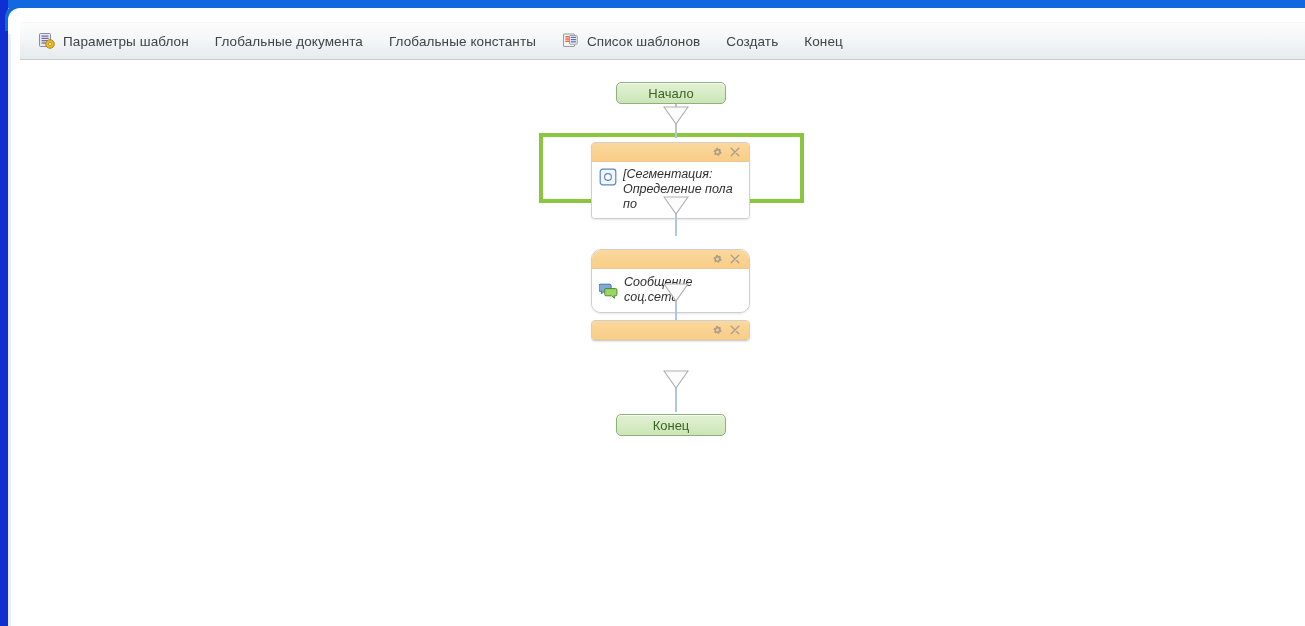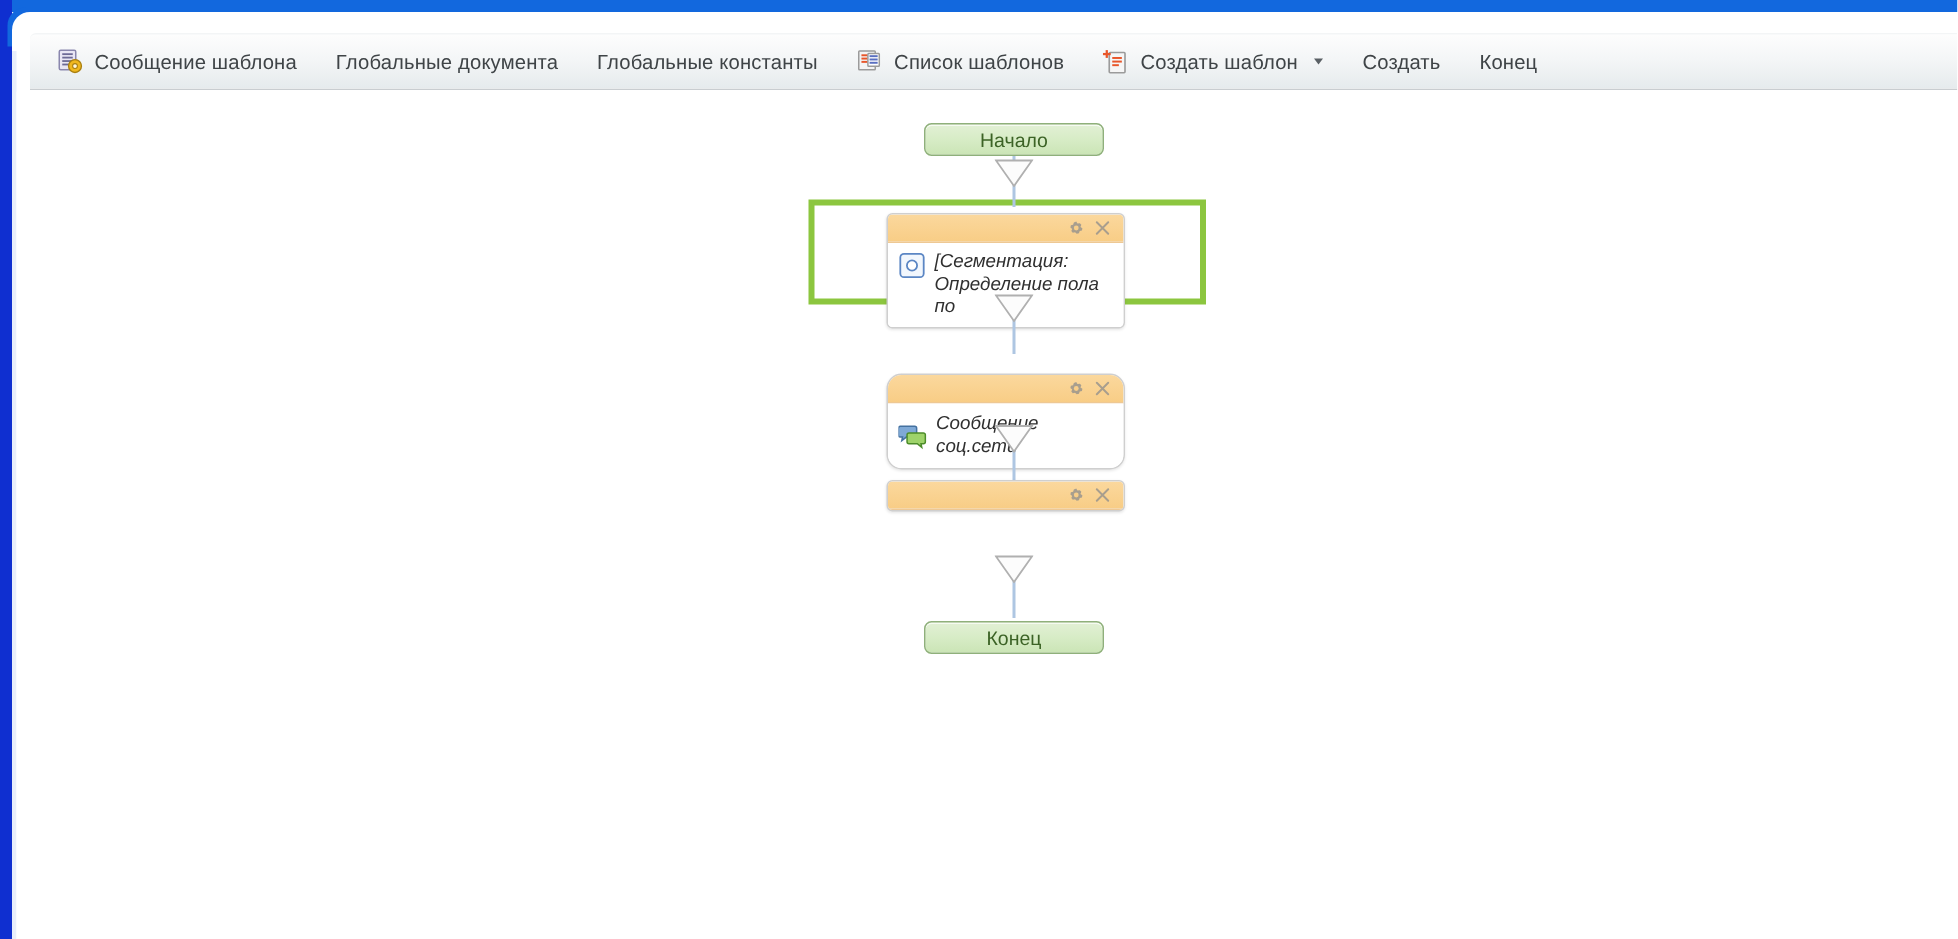--- a/index.html
+++ b/index.html
@@ -116,21 +116,21 @@
     width: 26px;
     height: 19px;
     transform: translateX(-13px);
   }
   .arrow-wrap svg { display: block; }
 
   
   .term-node {
     position: absolute;
     left: 605px;
-    width: 120px;
+    width: 110px;
     height: 22px;
     border: 1px solid #8fb07b;
     border-radius: 5px;
     background: linear-gradient(to bottom, #e2f0d5 0%, #d7ecc6 50%, #cbe5b6 100%);
     box-shadow: inset 0 1px 0 rgba(255,255,255,0.7);
     display: flex;
     align-items: center;
     justify-content: center;
     box-sizing: border-box;
   }
@@ -214,21 +214,21 @@
         <svg width="18" height="18" viewBox="0 0 18 18">
           <rect x="1.5" y="1.5" width="11" height="13" rx="1" fill="#e9e6f4" stroke="#8a87ae" stroke-width="1"></rect>
           <rect x="3.5" y="3.5" width="7" height="1.2" fill="#6d6a96"></rect>
           <rect x="3.5" y="5.8" width="7" height="1.2" fill="#6d6a96"></rect>
           <rect x="3.5" y="8.1" width="7" height="1.2" fill="#6d6a96"></rect>
           <rect x="3.5" y="10.4" width="5" height="1.2" fill="#6d6a96"></rect>
           <circle cx="12" cy="12" r="4.3" fill="#f0b81e" stroke="#a97f10" stroke-width="0.9"></circle>
           <circle cx="12" cy="12" r="1.6" fill="#fff7dc" stroke="#a97f10" stroke-width="0.7"></circle>
         </svg>
       </span>
-      <span class="tb-label">Сообщение шаблона</span>
+      <span class="tb-label">Параметры шаблон</span>
     </div>
 
     <div class="tb-item">
       <span class="tb-label">Глобальные документа</span>
     </div>
 
     <div class="tb-item">
       <span class="tb-label">Глобальные константы</span>
     </div>
 
@@ -241,36 +241,20 @@
           <rect x="3.3" y="8.6" width="4.2" height="1.3" fill="#e8562a"></rect>
           <rect x="7.6" y="3.6" width="7.6" height="8.6" rx="0.5" fill="#ffffff" stroke="#9b9b9b" stroke-width="1"></rect>
           <rect x="8.7" y="4.8" width="5.4" height="1.3" fill="#5a6fc0"></rect>
           <rect x="8.7" y="7" width="5.4" height="1.3" fill="#5a6fc0"></rect>
           <rect x="8.7" y="9.2" width="5.4" height="1.3" fill="#5a6fc0"></rect>
         </svg>
       </span>
       <span class="tb-label">Список шаблонов</span>
     </div>
 
-    <div class="tb-item">
-      <span class="tb-icon">
-        <svg width="18" height="19" viewBox="0 0 18 19">
-          <rect x="4.5" y="3" width="10.5" height="13.5" rx="0.6" fill="#f6f6f6" stroke="#9b9b9b" stroke-width="1.1"></rect>
-          <rect x="6.5" y="6" width="6.4" height="1.3" fill="#e8562a"></rect>
-          <rect x="6.5" y="8.4" width="6.4" height="1.3" fill="#e8562a"></rect>
-          <rect x="6.5" y="10.8" width="4.4" height="1.3" fill="#e8562a"></rect>
-          <g fill="#e8562a">
-            <rect x="2.1" y="1.4" width="1.5" height="5.2"></rect>
-            <rect x="0.3" y="3.3" width="5.2" height="1.5"></rect>
-          </g>
-        </svg>
-      </span>
-      <span class="tb-label">Создать шаблон</span>
-      <span class="tb-caret"></span>
-    </div>
 
     <div class="tb-item">
       <span class="tb-label">Создать</span>
     </div>
 
     <div class="tb-item">
       <span class="tb-label">Конец</span>
     </div>
 
   </div>

